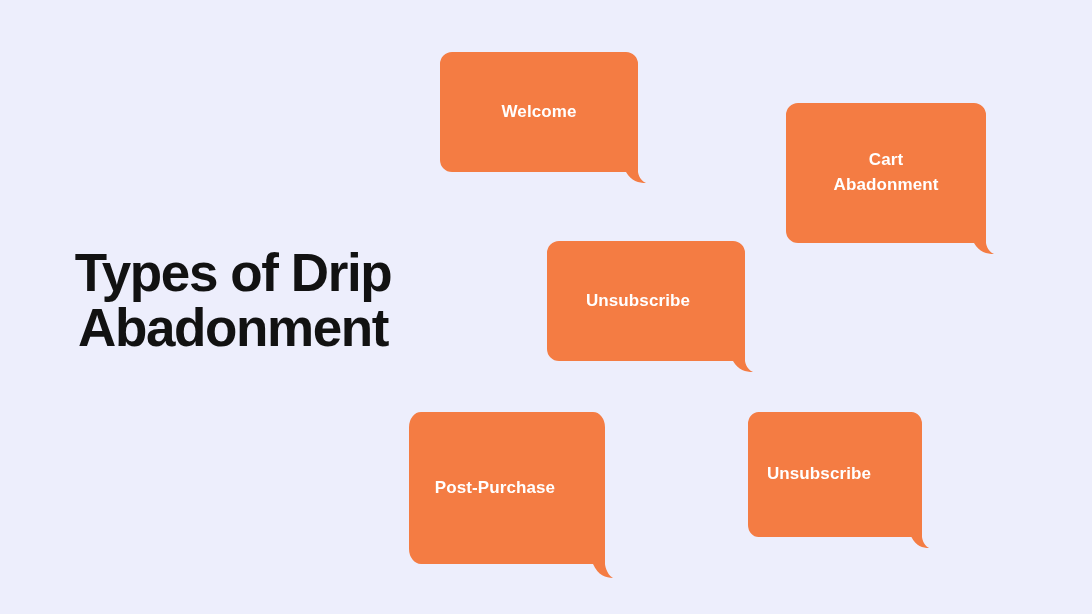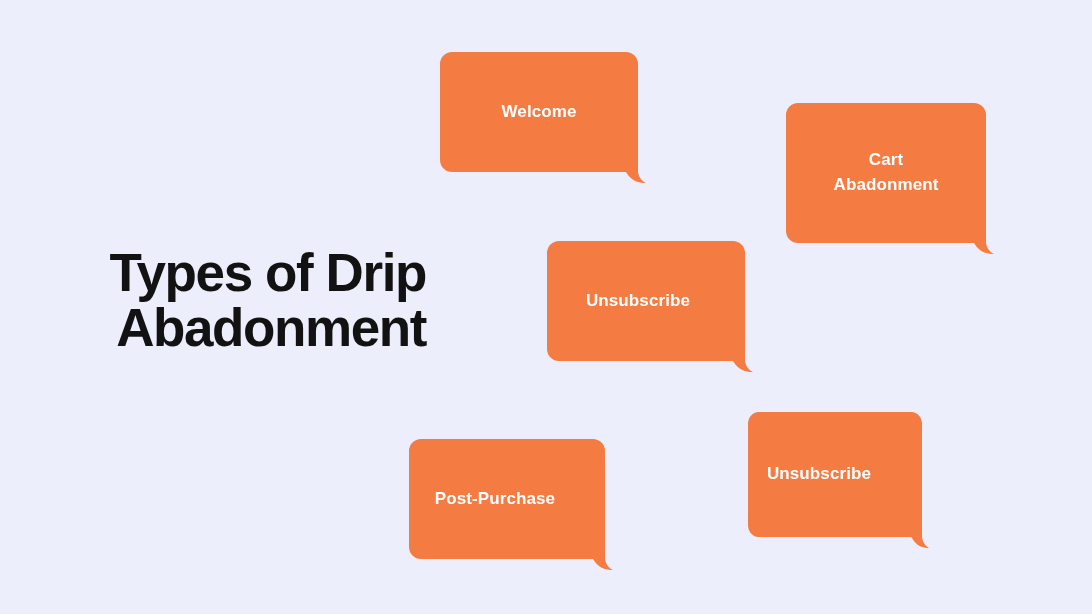--- a/index.html
+++ b/index.html
@@ -72,21 +72,21 @@
   
   .lbl-shift-left  { transform: translateX(-8px); }
   .lbl-shift-left2 { transform: translateX(-12px); }
   .lbl-shift-left3 { transform: translateX(-16px); }
 </style>
 </head>
 <body>
 
 <div id="canvas" style="width: 1092px; height: 614px; background: rgb(237, 238, 252);">
 
-  <div id="title-block" style="text-align: right;">
+  <div id="title-block" style="text-align: center;">
     <span class="title-line" style="color: rgb(18, 18, 18);">Types of Drip</span>
     <span class="title-line" style="color: rgb(18, 18, 18);">Abadonment</span>
   </div>
 
   <div class="bubble" id="bubble-cart" style="left: 786px; top: 103px; width: 200px; height: 140px;">
     <svg class="bubble-svg" viewBox="0 0 200 140" preserveAspectRatio="none">
       <path d="M12,0 H188 A12,12 0 0 1 200,12 V140 C200,140 201,148 208,151
                C201,151 193,149 188,140 H12 A12,12 0 0 1 0,128 V12
                A12,12 0 0 1 12,0 Z" fill="#f47c43"></path>
     </svg>
@@ -105,21 +105,21 @@
 
   <div class="bubble" id="bubble-retargeting" style="left: 547px; top: 241px; width: 198px; height: 120px;">
     <svg class="bubble-svg" viewBox="0 0 198 120" preserveAspectRatio="none">
       <path d="M12,0 H186 A12,12 0 0 1 198,12 V120 C198,120 199,128 206,131
                C199,131 191,129 186,120 H12 A12,12 0 0 1 0,108 V12
                A12,12 0 0 1 12,0 Z" fill="#f47c43"></path>
     </svg>
     <span class="bubble-label lbl-shift-left" style="color: rgb(255, 255, 255);">Unsubscribe</span>
   </div>
 
-  <div class="bubble" id="bubble-post-purchase" style="left: 409px; top: 439px; width: 196px; height: 120px;">
+  <div class="bubble" id="bubble-post-purchase" style="left: 409px; top: 412px; width: 196px; height: 152px;">
     <svg class="bubble-svg" viewBox="0 0 196 120" preserveAspectRatio="none">
       <path d="M12,0 H184 A12,12 0 0 1 196,12 V120 C196,120 197,128 204,131
                C197,131 189,129 184,120 H12 A12,12 0 0 1 0,108 V12
                A12,12 0 0 1 12,0 Z" fill="#f47c43"></path>
     </svg>
     <span class="bubble-label lbl-shift-left2" style="color: rgb(255, 255, 255);">Post-Purchase</span>
   </div>
 
   <div class="bubble" id="bubble-unsubscribe" style="left: 748px; top: 412px; width: 174px; height: 125px;">
     <svg class="bubble-svg" viewBox="0 0 197 125" preserveAspectRatio="none">

